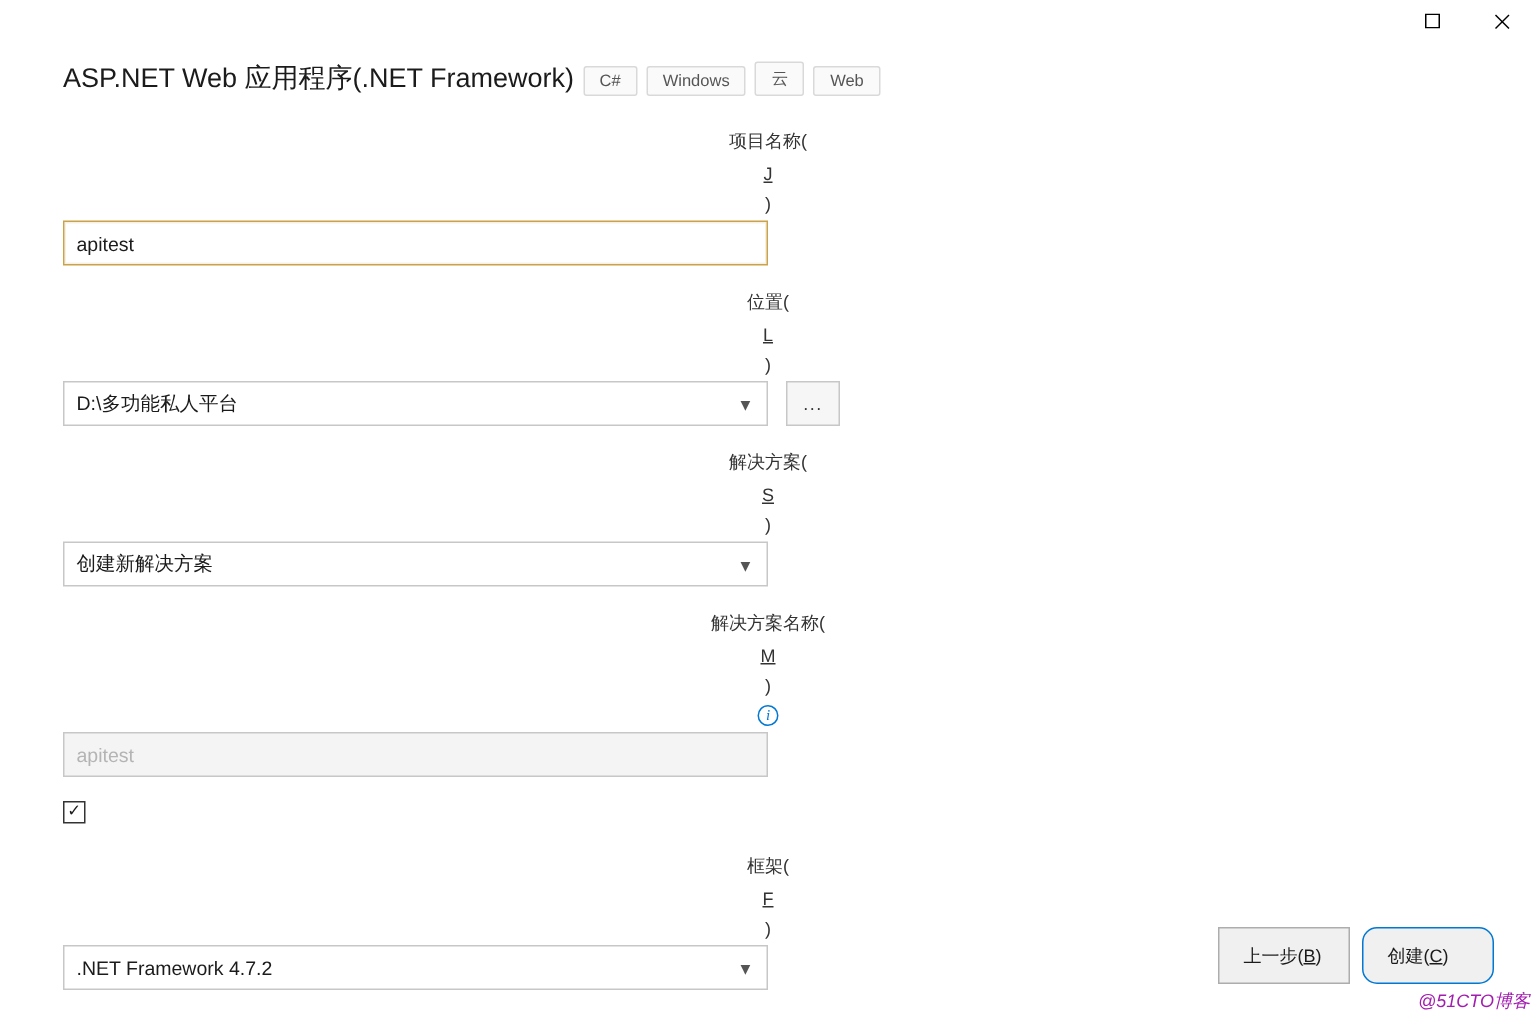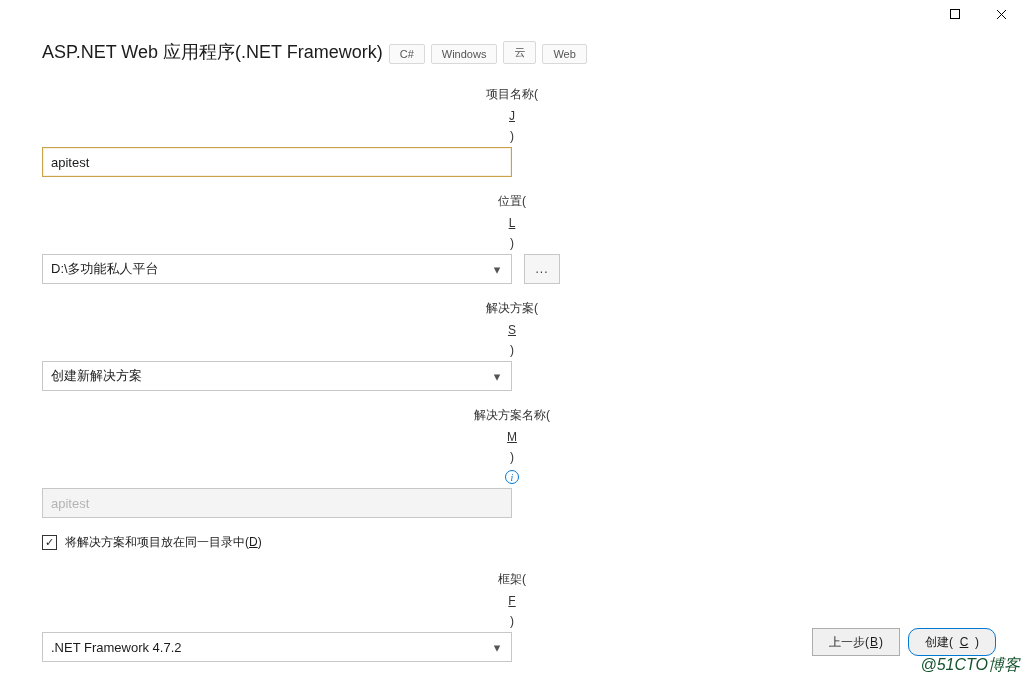--- a/index.html
+++ b/index.html
@@ -80,27 +80,27 @@
     }
     .checkbox-row { display:flex; align-items:center; gap:8px; font-size:12px; margin-top:4px; margin-bottom:20px;}
     .checkbox {
       width:15px; height:15px; border:1px solid #333; display:flex; align-items:center; justify-content:center; font-size:11px; background:#fff;
     }
     .checkbox.checked::after { content:"✓"; line-height:1; }
     .footer {
       position:absolute; right:28px; bottom:24px; display:flex; gap:8px;
     }
     .btn {
-      min-width:88px; height:28px; padding:0 16px;
+      min-width:88px; height:38px; padding:0 16px;
       border:1px solid #adadad; background:#f0f0f0;
-      font-size:12px; display:flex; align-items:center; justify-content:space-between;
+      font-size:12px; display:flex; align-items:center; justify-content:flex-start;
     }
     .btn.primary { border-color:#0078d4;border-radius:10px; }
     .watermark {
-      position:absolute; right:4px; bottom:4px; color:#14532d; font-size:16px; font-style:italic;
+      position:absolute; right:4px; bottom:4px; color:#a21caf; font-size:12px; font-style:italic;
     }
   </style>
 </head>
 <body>
 
 <div class="titlebar">
   <div class="win-btn">
     <svg width="10" height="10">
         <rect x="0.5" y="0.5" width="9" height="9" fill="none" stroke="#000" stroke-width="1"></rect>
       </svg>
@@ -168,23 +168,20 @@
         <span>)</span>
       <span class="info-icon">i</span>
     </div>
     <div class="text-input disabled">
       <span>apitest</span>
     </div>
   </div>
 
   <div class="checkbox-row">
     <div class="checkbox checked"></div>
-    <span>
-      <span>将解决方案和项目放在同一目录中(</span><span class="underline">D</span><span>)</span>
-    </span>
   </div>
 
   <div class="field">
     <div class="field-label">
       <span>框架(</span>
         <span class="underline">F</span>
         <span>)</span>
     </div>
     <div class="select-box">
       <span>.NET Framework 4.7.2</span>

